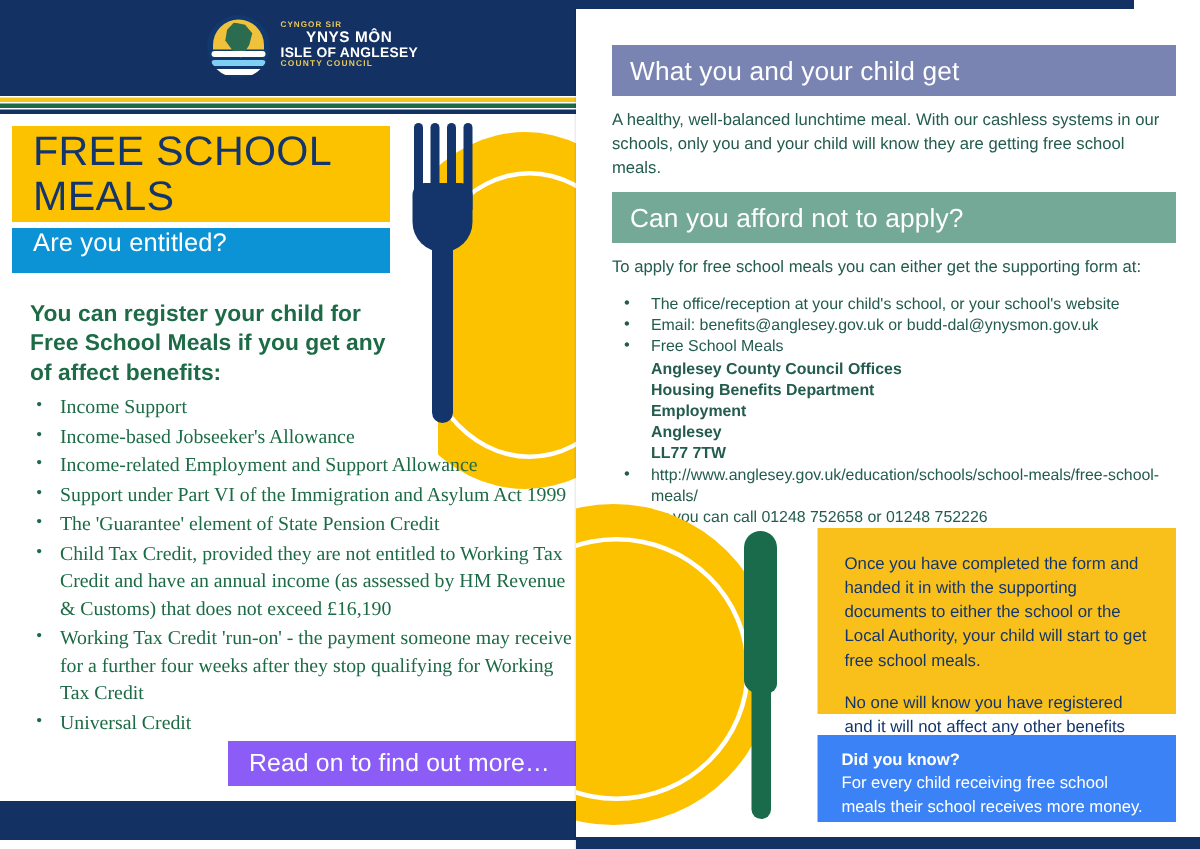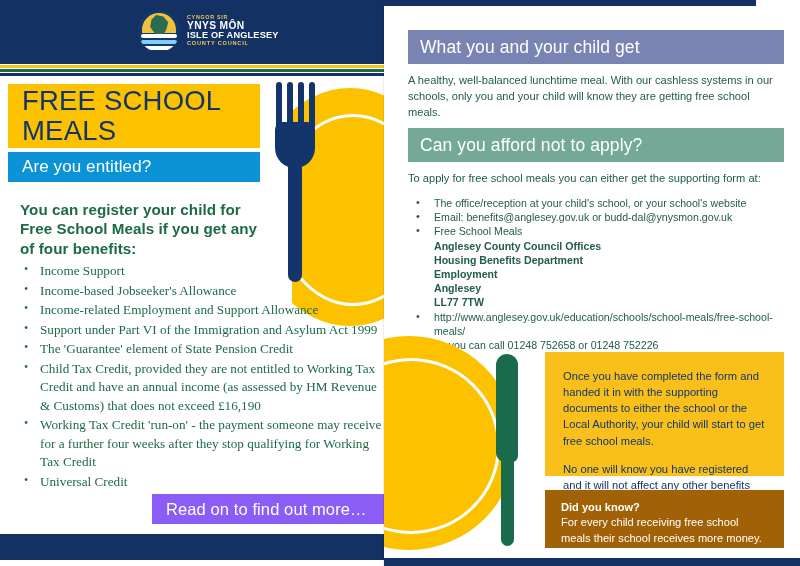--- a/index.html
+++ b/index.html
@@ -20,21 +20,21 @@
   .logo-badge{position:relative;width:42px;height:42px;border-radius:50%;background:#12396d;overflow:hidden;flex:0 0 auto;}
   .logo-sun{position:absolute;left:4px;top:3px;width:34px;height:20px;background:#f0c13a;border-radius:17px 17px 0 0;}
   .logo-island{position:absolute;left:11px;top:5px;width:20px;height:24px;background:#2b6b4f;
      clip-path:polygon(35% 0%,72% 6%,96% 30%,86% 62%,58% 100%,30% 78%,6% 50%,12% 20%);}
   .logo-wave{position:absolute;left:3px;width:36px;height:4px;background:#fff;border-radius:3px;}
   .logo-wave.w1{top:24px;}
   .logo-wave.w2{top:30px;background:#7fd0f2;}
   .logo-wave.w3{top:36px;}
   .logo-text{color:#ffffff;line-height:1.02;letter-spacing:.2px;}
   .logo-l1{font-size:5.4px;font-weight:bold;letter-spacing:.7px;color:#e8c65a;}
-  .logo-l2{font-size:10.2px;font-weight:bold;letter-spacing:.4px;}
+  .logo-l2{font-size:10.2px;font-weight:bold;letter-spacing:.4px;text-align:center;}
   .logo-l3{font-size:9.2px;font-weight:bold;letter-spacing:.2px;}
   .logo-l4{font-size:5.6px;font-weight:bold;letter-spacing:.8px;color:#e8c65a;margin-top:1px;}
 
   .stripes{position:absolute;left:0;top:62px;width:756px;height:14px;}
   .stripes i{position:absolute;left:0;width:100%;display:block;}
   .s-navy1{top:0;height:2px;background:#133163;}
   .s-w1{top:2px;height:1px;background:#ffffff;}
   .s-yellow{top:3px;height:3px;background:#f5c518;}
   .s-w2{top:6px;height:1px;background:#ffffff;}
   .s-green{top:7px;height:3px;background:#1d6b46;}
@@ -47,21 +47,21 @@
   .plate-left .ring{position:absolute;left:-16px;top:26px;width:148px;height:186px;border-radius:50%;border:3px solid #ffffff;}
   .fork{position:absolute;left:272px;top:82px;width:46px;height:200px;}
   .fork .tine{position:absolute;top:0;width:6px;height:58px;background:#14356b;border-radius:3px 3px 0 0;}
   .fork .t1{left:4px;}.fork .t2{left:15px;}.fork .t3{left:26px;}.fork .t4{left:37px;}
   .fork .head{position:absolute;left:3px;top:40px;width:40px;height:46px;background:#14356b;border-radius:8px 8px 20px 20px;}
   .fork .handle{position:absolute;left:16px;top:78px;width:14px;height:122px;background:#14356b;border-radius:7px;}
 
   .title-box{position:absolute;left:8px;top:84px;width:252px;height:64px;background:#fcc200;
      display:flex;align-items:center;}
   .title-box h1{margin:0;padding:0 0 0 14px;color:#14356b;font-size:27.5px;font-weight:normal;line-height:1.08;letter-spacing:.2px;}
-  .sub-box{position:absolute;left:8px;top:152px;width:252px;height:30px;background:#0c93d6;display:flex;align-items:center;}
+  .sub-box{position:absolute;left:8px;top:152px;width:252px;height:30px;background:#0c93d6;display:flex;}
   .sub-box h2{margin:0;padding:0 0 0 14px;color:#ffffff;font-size:17px;font-weight:normal;letter-spacing:.1px;}
 
   .lp-intro{position:absolute;left:20px;top:200px;width:252px;color:#1d6b46;font-size:15.2px;
      font-weight:bold;line-height:1.27;letter-spacing:.05px;}
   .lp-list{position:absolute;left:22px;top:262px;width:360px;color:#1d6b46;font-size:13.2px;line-height:1.405;}
   .lp-list ul{margin:0;padding:0;list-style:none;font-family:Liberation Serif, serif;}
   .lp-list li{position:relative;padding-left:18px;margin:0 0 1px 0;}
   .lp-list li:before{content:"\2022";position:absolute;left:2px;top:-1px;color:#1d6b46;font-size:12px;}
 
   .read-on{position:absolute;left:152px;top:494px;width:232px;height:30px;background:#8b5cf6;display:flex;align-items:center;}
@@ -96,21 +96,21 @@
   .plate-right .disc{position:absolute;left:-72px;top:0;width:214px;height:214px;border-radius:50%;background:#fcc200;}
   .plate-right .ring{position:absolute;left:-52px;top:22px;width:172px;height:170px;border-radius:50%;border:3px solid #ffffff;}
   .knife{position:absolute;left:112px;top:348px;width:22px;height:192px;}
   .knife .blade{position:absolute;left:0;top:0;width:22px;height:108px;background:#1a6b4b;border-radius:11px 11px 6px 9px;}
   .knife .handle{position:absolute;left:5px;top:96px;width:13px;height:96px;background:#1a6b4b;border-radius:6px 6px 7px 7px;}
 
   .yellow-box{position:absolute;left:161px;top:346px;width:239px;height:124px;background:#f9c01b;}
   .yellow-box .inner{padding:16px 18px 0 18px;color:#14356b;font-size:11.2px;line-height:1.44;}
   .yellow-box .p2{margin-top:12px;}
 
-  .blue-box{position:absolute;left:161px;top:484px;width:239px;height:58px;background:#a16207;}
+  .blue-box{position:absolute;left:161px;top:484px;width:239px;height:58px;background:#3b82f6;}
   .blue-box .inner{padding:10px 16px 0 16px;color:#ffffff;font-size:11.1px;line-height:1.38;}
   .blue-box .hd{font-weight:bold;}
 
   .rp-footer{position:absolute;left:0;top:552px;width:416px;height:8px;background:#133163;}
 </style>
 </head>
 <body>
 
 <div class="page">
 
@@ -159,21 +159,21 @@
     </div>
 
     <div class="title-box">
       <h1>FREE SCHOOL MEALS</h1>
     </div>
 
     <div class="sub-box">
       <h2>Are you entitled?</h2>
     </div>
 
-    <div class="lp-intro">You can register your child for Free School Meals if you get any of four benefits:</div>
+    <div class="lp-intro">You can register your child for Free School Meals if you get any of affect benefits:</div>
 
     <div class="lp-list">
       <ul>
         <li>Income Support</li>
         <li>Income-based Jobseeker's Allowance</li>
         <li>Income-related Employment and Support Allowance</li>
         <li>Support under Part VI of the Immigration and Asylum Act 1999</li>
         <li>The 'Guarantee' element of State Pension Credit</li>
         <li>Child Tax Credit, provided they are not entitled to Working Tax Credit and have an annual income (as assessed by HM Revenue &amp; Customs) that does not exceed £16,190</li>
         <li>Working Tax Credit 'run-on' - the payment someone may receive for a further four weeks after they stop qualifying for Working Tax Credit</li>

